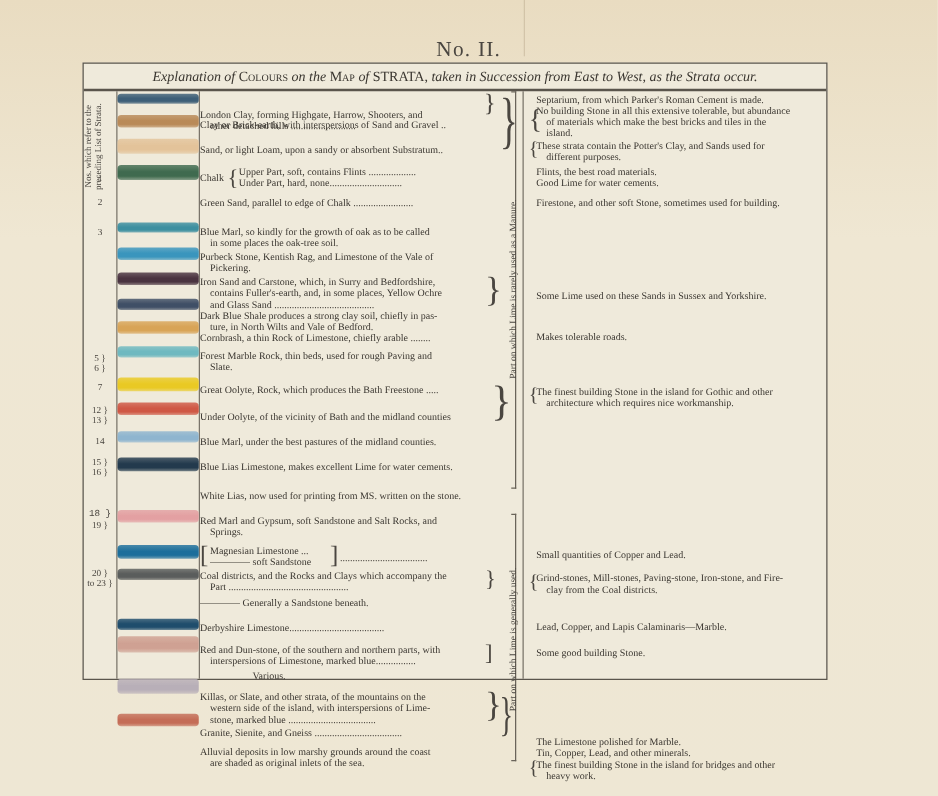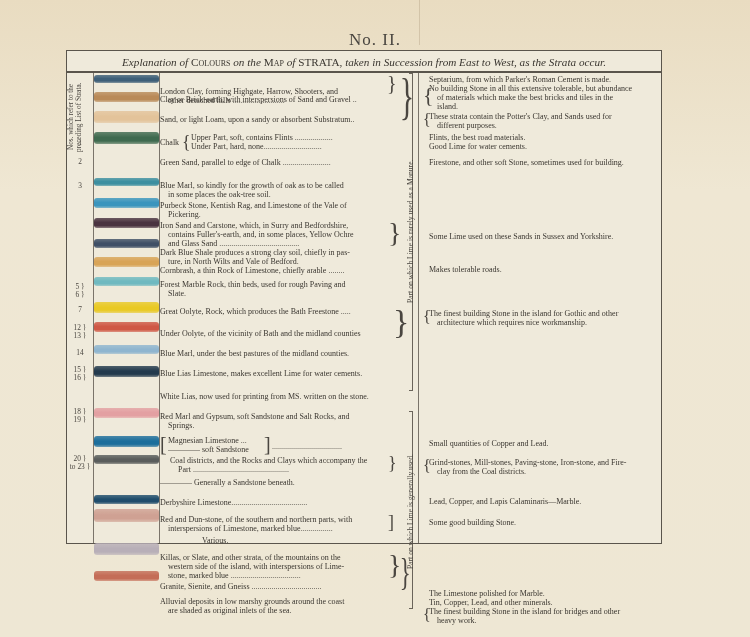--- a/index.html
+++ b/index.html
@@ -95,21 +95,21 @@
   <div class="num" style="top:107px;">2</div>
   <div class="num" style="top:131px;">3</div>
   <div class="num" style="top:232px;">5 }</div>
   <div class="num" style="top:240px;">6 }</div>
   <div class="num" style="top:255px;">7</div>
   <div class="num" style="top:273px;">12 }</div>
   <div class="num" style="top:281px;">13 }</div>
   <div class="num" style="top:298px;">14</div>
   <div class="num" style="top:315px;">15 }</div>
   <div class="num" style="top:323px;">16 }</div>
-  <div class="num" style="top:357px;">18 }</div>
+  <div class="num" style="top:357px;font-family:Liberation Mono, monospace;">18 }</div>
   <div class="num" style="top:365px;">19 }</div>
   <div class="num" style="top:404px;">20 }</div>
   <div class="num" style="top:412px;">to 23 }</div>
 
   <div class="swatch" style="top: 24px; height: 8px; background: linear-gradient(rgba(62, 95, 120, 0.8) 0%, rgb(62, 95, 120) 45%, rgb(62, 95, 120) 75%, rgba(62, 95, 120, 0.6) 100%);" title="London Clay, forming Highgate, Harrow, Shooters, and"></div>
   <div class="swatch" style="top: 41px; height: 10px; background: linear-gradient(rgba(185, 138, 88, 0.8) 0%, rgb(185, 138, 88) 45%, rgb(185, 138, 88) 75%, rgba(185, 138, 88, 0.6) 100%);"></div>
   <div class="swatch" style="top: 60px; height: 12px; background: linear-gradient(rgba(227, 195, 154, 0.8) 0%, rgb(227, 195, 154) 45%, rgb(227, 195, 154) 75%, rgba(227, 195, 154, 0.6) 100%);"></div>
   <div class="swatch" style="top: 81px; height: 12px; background: linear-gradient(rgba(63, 106, 79, 0.8) 0%, rgb(63, 106, 79) 45%, rgb(63, 106, 79) 75%, rgba(63, 106, 79, 0.6) 100%);"></div>
   <div class="swatch" style="top: 127px; height: 8px; background: linear-gradient(rgba(61, 143, 160, 0.8) 0%, rgb(61, 143, 160) 45%, rgb(61, 143, 160) 75%, rgba(61, 143, 160, 0.6) 100%);"></div>
   <div class="swatch" style="top: 147px; height: 10px; background: linear-gradient(rgba(58, 149, 189, 0.8) 0%, rgb(58, 149, 189) 45%, rgb(58, 149, 189) 75%, rgba(58, 149, 189, 0.6) 100%);"></div>
@@ -173,21 +173,21 @@
     <span>Red Marl and Gypsum, soft Sandstone and Salt Rocks, and</span>
     <span class="ind">Springs.</span>
   </div>
   <div class="desc" style="top:385px;">
     <span class="brace" style="left:0;top:-2px;font-size:20px;">[</span>
     <span style="position:absolute;left:8px;top:0;">Magnesian Limestone ...</span>
     <span style="position:absolute;left:8px;top:9px;">———— soft Sandstone</span>
     <span class="brace" style="left:104px;top:-2px;font-size:20px;">]</span>
     <span style="position:absolute;left:112px;top:6px;width:115px;overflow:hidden;white-space:nowrap;">...................................</span>
   </div>
-  <div class="desc" style="top:405px;margin-left:10px;">
+  <div class="desc" style="top:405px;">
     <span>Coal districts, and the Rocks and Clays which accompany the</span>
     <span class="ind">Part ................................................</span>
   </div>
   <div class="desc" style="top:427px;">———— Generally a Sandstone beneath.</div>
   <div class="desc" style="top:447px;">Derbyshire Limestone......................................</div>
   <div class="desc" style="top:464px;">
     <span>Red and Dun-stone, of the southern and northern parts, with</span>
     <span class="ind">interspersions of Limestone, marked blue................</span>
   </div>
   <div class="desc" style="top:485px;left:135px;width:60px;">Various.</div>

